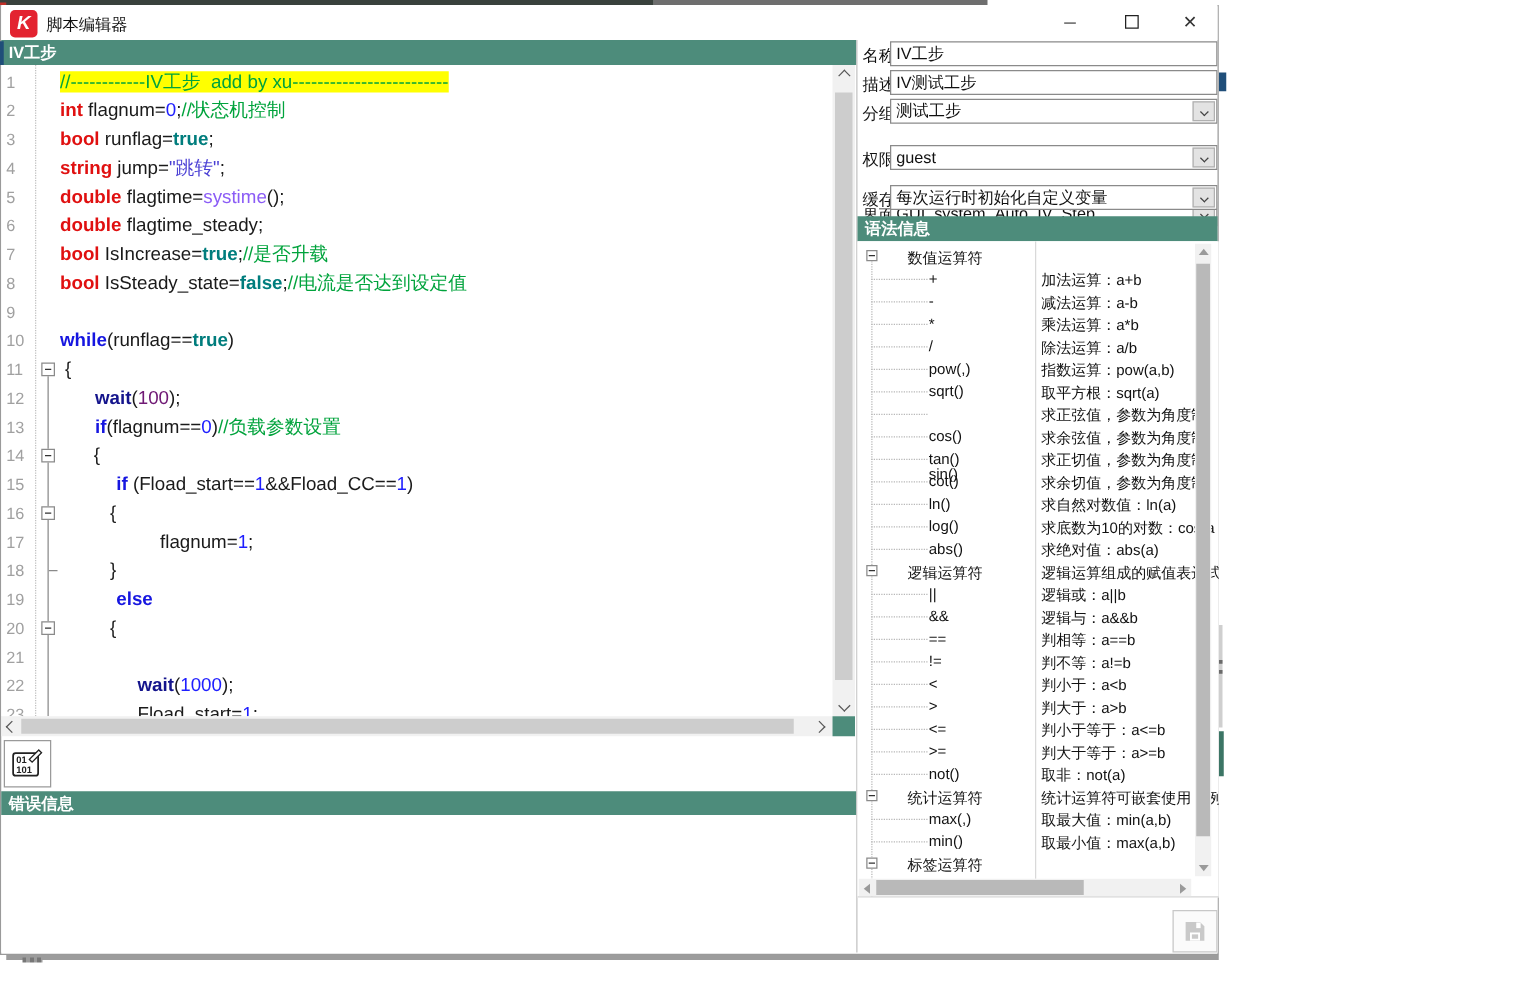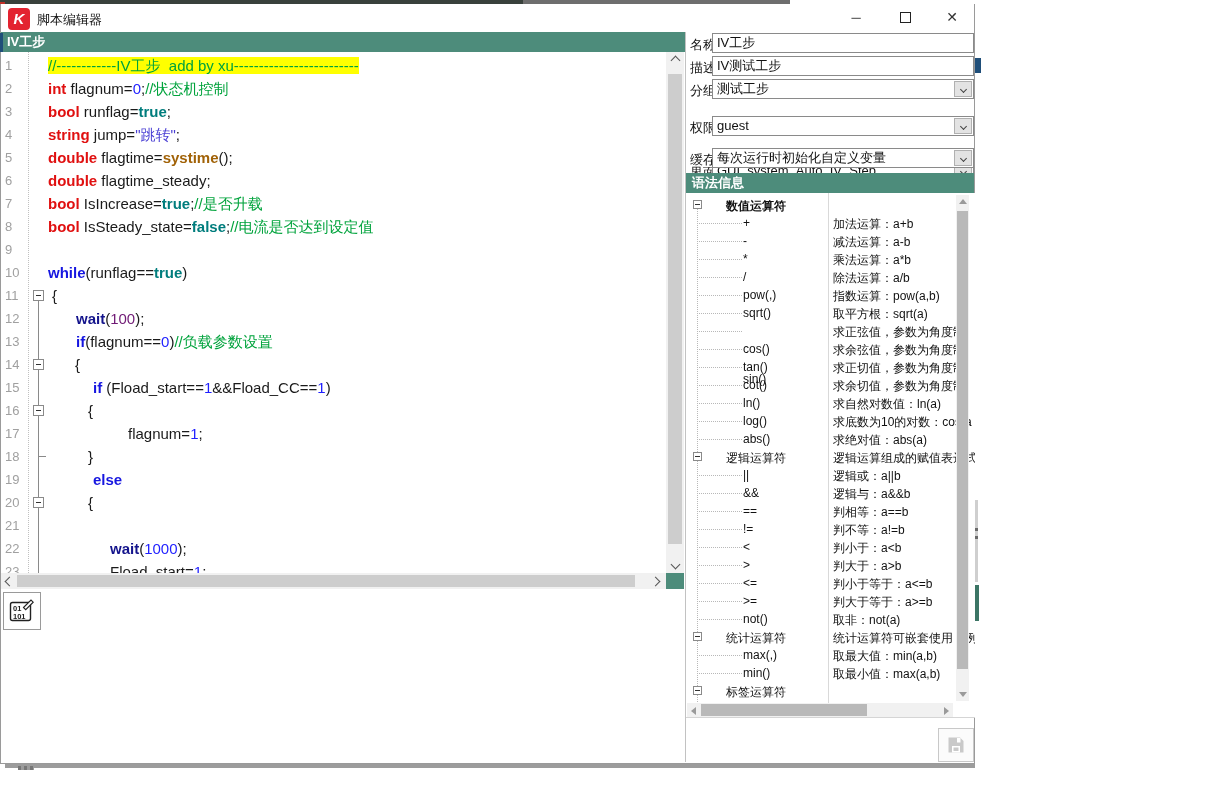--- a/index.html
+++ b/index.html
@@ -186,21 +186,21 @@
         <div class="fold-box" style="top: 307px;"></div>
         <div class="fold-box" style="top: 353px;"></div>
         <div class="fold-box" style="top: 445px;"></div>
         <div class="fold-tick" style="top: 404px;"></div>
       </div>
     <div id="code-lines">
         <div class="code-line" style="top: 2px; padding-left: 47px;"><span class="hl" style="background: rgb(255, 255, 0);"><span style="color: rgb(0, 163, 60);">//------------IV工步  add by xu-------------------------</span></span></div>
         <div class="code-line" style="top: 25px; padding-left: 47px;"><span style="color: rgb(224, 16, 16); font-weight: bold;">int</span><span style="color: rgb(26, 26, 26);"> flagnum=</span><span style="color: rgb(31, 31, 255);">0</span><span style="color: rgb(26, 26, 26);">;</span><span style="color: rgb(0, 163, 60);">//状态机控制</span></div>
         <div class="code-line" style="top: 48px; padding-left: 47px;"><span style="color: rgb(224, 16, 16); font-weight: bold;">bool</span><span style="color: rgb(26, 26, 26);"> runflag=</span><span style="color: rgb(0, 125, 125); font-weight: bold;">true</span><span style="color: rgb(26, 26, 26);">;</span></div>
         <div class="code-line" style="top: 71px; padding-left: 47px;"><span style="color: rgb(224, 16, 16); font-weight: bold;">string</span><span style="color: rgb(26, 26, 26);"> jump=</span><span style="color: rgb(74, 63, 212);">"跳转"</span><span style="color: rgb(26, 26, 26);">;</span></div>
-        <div class="code-line" style="top: 94px; padding-left: 47px;"><span style="color: rgb(224, 16, 16); font-weight: bold;">double</span><span style="color: rgb(26, 26, 26);"> flagtime=</span><span style="color: #a16207; font-weight: bold;">systime</span><span style="color: rgb(26, 26, 26);">();</span></div>
+        <div class="code-line" style="top: 94px; padding-left: 47px;"><span style="color: rgb(224, 16, 16); font-weight: bold;">double</span><span style="color: rgb(26, 26, 26);"> flagtime=</span><span style="color: #8b5cf6; font-weight: normal;">systime</span><span style="color: rgb(26, 26, 26);">();</span></div>
         <div class="code-line" style="top: 117px; padding-left: 47px;"><span style="color: rgb(224, 16, 16); font-weight: bold;">double</span><span style="color: rgb(26, 26, 26);"> flagtime_steady;</span></div>
         <div class="code-line" style="top: 140px; padding-left: 47px;"><span style="color: rgb(224, 16, 16); font-weight: bold;">bool</span><span style="color: rgb(26, 26, 26);"> IsIncrease=</span><span style="color: rgb(0, 125, 125); font-weight: bold;">true</span><span style="color: rgb(26, 26, 26);">;</span><span style="color: rgb(0, 163, 60);">//是否升载</span></div>
         <div class="code-line" style="top: 163px; padding-left: 47px;"><span style="color: rgb(224, 16, 16); font-weight: bold;">bool</span><span style="color: rgb(26, 26, 26);"> IsSteady_state=</span><span style="color: rgb(0, 125, 125); font-weight: bold;">false</span><span style="color: rgb(26, 26, 26);">;</span><span style="color: rgb(0, 163, 60);">//电流是否达到设定值</span></div>
         <div class="code-line" style="top: 186px; padding-left: 47px;"></div>
         <div class="code-line" style="top: 209px; padding-left: 47px;"><span style="color: rgb(22, 22, 224); font-weight: bold;">while</span><span style="color: rgb(26, 26, 26);">(runflag==</span><span style="color: rgb(0, 125, 125); font-weight: bold;">true</span><span style="color: rgb(26, 26, 26);">)</span></div>
         <div class="code-line" style="top: 232px; padding-left: 51px;"><span style="color: rgb(26, 26, 26);">{</span></div>
         <div class="code-line" style="top: 255px; padding-left: 75px;"><span style="color: rgb(20, 20, 140); font-weight: bold;">wait</span><span style="color: rgb(26, 26, 26);">(</span><span style="color: #701a75;">100</span><span style="color: rgb(26, 26, 26);">);</span></div>
         <div class="code-line" style="top: 278px; padding-left: 75px;"><span style="color: rgb(22, 22, 224); font-weight: bold;">if</span><span style="color: rgb(26, 26, 26);">(flagnum==</span><span style="color: rgb(31, 31, 255);">0</span><span style="color: rgb(26, 26, 26);">)</span><span style="color: rgb(0, 163, 60);">//负载参数设置</span></div>
         <div class="code-line" style="top: 301px; padding-left: 74px;"><span style="color: rgb(26, 26, 26);">{</span></div>
         <div class="code-line" style="top: 324px; padding-left: 92px;"><span style="color: rgb(22, 22, 224); font-weight: bold;">if</span><span style="color: rgb(26, 26, 26);"> (Fload_start==</span><span style="color: rgb(31, 31, 255);">1</span><span style="color: rgb(26, 26, 26);">&amp;&amp;Fload_CC==</span><span style="color: rgb(31, 31, 255);">1</span><span style="color: rgb(26, 26, 26);">)</span></div>
@@ -238,20 +238,23 @@
 
   <div class="abs" id="binary-btn">
     <svg width="28" height="28" viewBox="0 0 28 28">
       <rect x="2.5" y="5.5" width="20" height="18" rx="2" fill="none" stroke="#222" stroke-width="1.4"></rect>
       <text x="5" y="13.5" font-size="7.5" font-weight="bold" fill="#222" font-family="Liberation Sans, sans-serif">01</text>
       <text x="5" y="21.5" font-size="7.5" font-weight="bold" fill="#222" font-family="Liberation Sans, sans-serif">101</text>
       <path d="M15.5 10.5 L23 3 L25.2 5.2 L17.7 12.7 Z" fill="#fff" stroke="#222" stroke-width="1.1"></path>
     </svg>
   </div>
 
+  <div class="abs teal-hdr" id="err-hdr">
+      <span>错误信息</span>
+    </div>
   <div class="abs" id="err-body"></div>
 
   <div class="abs" id="divider"></div>
 
   <div id="form-rows">
       <div class="form-row" style="top: 33px;">
         <div class="form-label">名称</div>
         <div class="form-input">IV工步</div>
       </div>
       <div class="form-row" style="top: 56px;">
@@ -284,21 +287,21 @@
       </div>
     </div>
 
   <div class="abs teal-hdr" id="syn-hdr">
       <span>语法信息</span>
     </div>
   <div class="abs" id="tree">
     <div id="tree-vguide" style="height: 516px;"></div>
     <div id="tree-coldiv"></div>
     <div id="tree-rows">
-        <div class="tree-row" style="top: 3px; font-weight: bold;">
+        <div class="tree-row" style="top: 3px;">
           <div class="tree-box"></div>
           <div class="tree-label" style="left: 40px;">数值运算符</div>
         </div>
         <div class="tree-row" style="top: 21px;">
           <div class="tree-stub"></div>
           <div class="tree-label" style="left: 57px;">+</div>
           <div class="tree-desc">加法运算：a+b</div>
         </div>
         <div class="tree-row" style="top: 39px;">
           <div class="tree-stub"></div>

